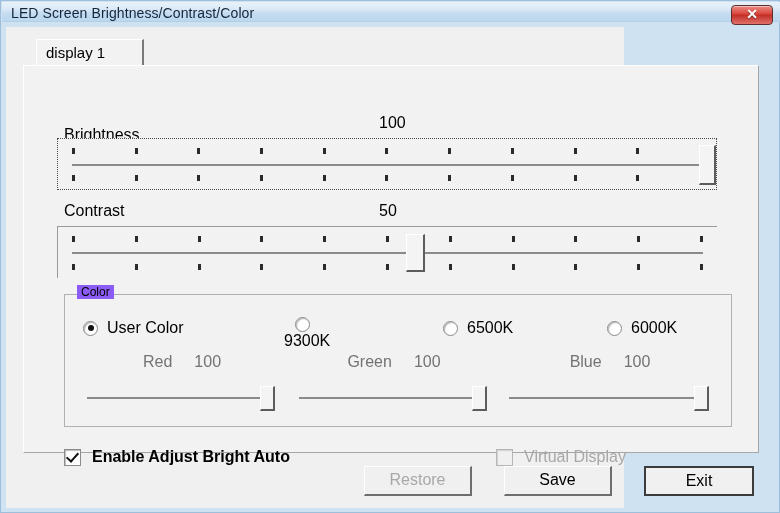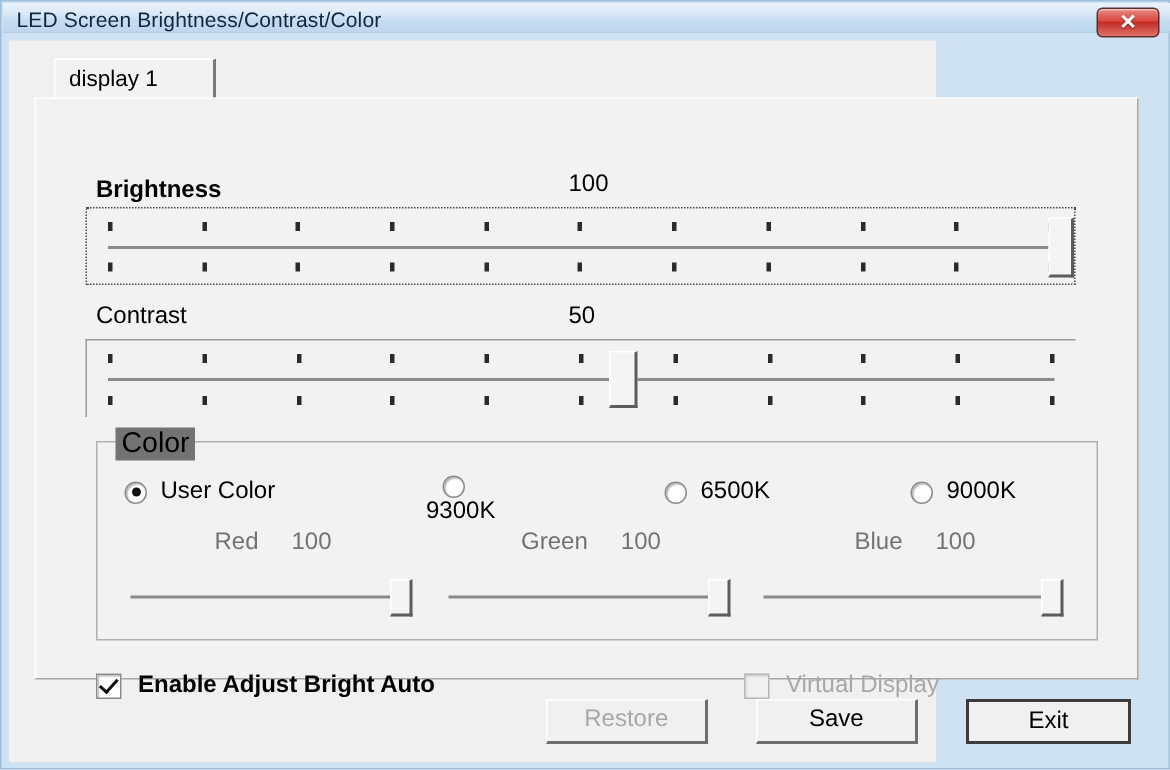--- a/index.html
+++ b/index.html
@@ -122,21 +122,21 @@
     white-space: nowrap;
   }
   .ctl-value {
     position: absolute;
     font-size: 16px;
     color: #000000;
     white-space: nowrap;
   }
 
   
-  #brightness-label { left: 40px; top: 52px; font-weight: bold; }
+  #brightness-label { left: 40px; top: 60px; }
   #brightness-value { left: 355px; top: 48px; }
 
   #brightness-slider {
     position: absolute;
     left: 33px;
     top: 72px;
     width: 660px;
     height: 52px;
     background: #f2f2f2;
     border: 1px dotted #4a4a4a;
@@ -209,23 +209,23 @@
     top: 228px;
     width: 668px;
     height: 133px;
     border: 1px solid #b0b0b0;
     box-sizing: border-box;
   }
   #color-group-title {
     position: absolute;
     left: 12px;
     top: -10px;
-    background: #737373;
+    background: #8b5cf6;
     padding: 0 4px;
-    font-size: 19px;
+    font-size: 12px;
     color: #000000;
     text-align: center;
   }
 
   .radio-item {
     position: absolute;
     top: 22px;
     height: 22px;
     display: flex;
     align-items: center;
@@ -489,21 +489,21 @@
         <div class="radio-item" id="radio-9300k">
           <span class="radio-circle"></span>
           <span class="radio-text">9300K</span>
         </div>
         <div class="radio-item" id="radio-6500k">
           <span class="radio-circle"></span>
           <span class="radio-text">6500K</span>
         </div>
         <div class="radio-item" id="radio-5000k">
           <span class="radio-circle"></span>
-          <span class="radio-text">9000K</span>
+          <span class="radio-text">6000K</span>
         </div>
 
         <div class="rgb-block" id="rgb-red">
           <div class="rgb-caption">
             <span>Red</span><span class="rgb-num">100</span>
           </div>
           <div class="rgb-slider">
             <div class="rgb-track"></div>
             <div class="rgb-thumb"></div>
           </div>

